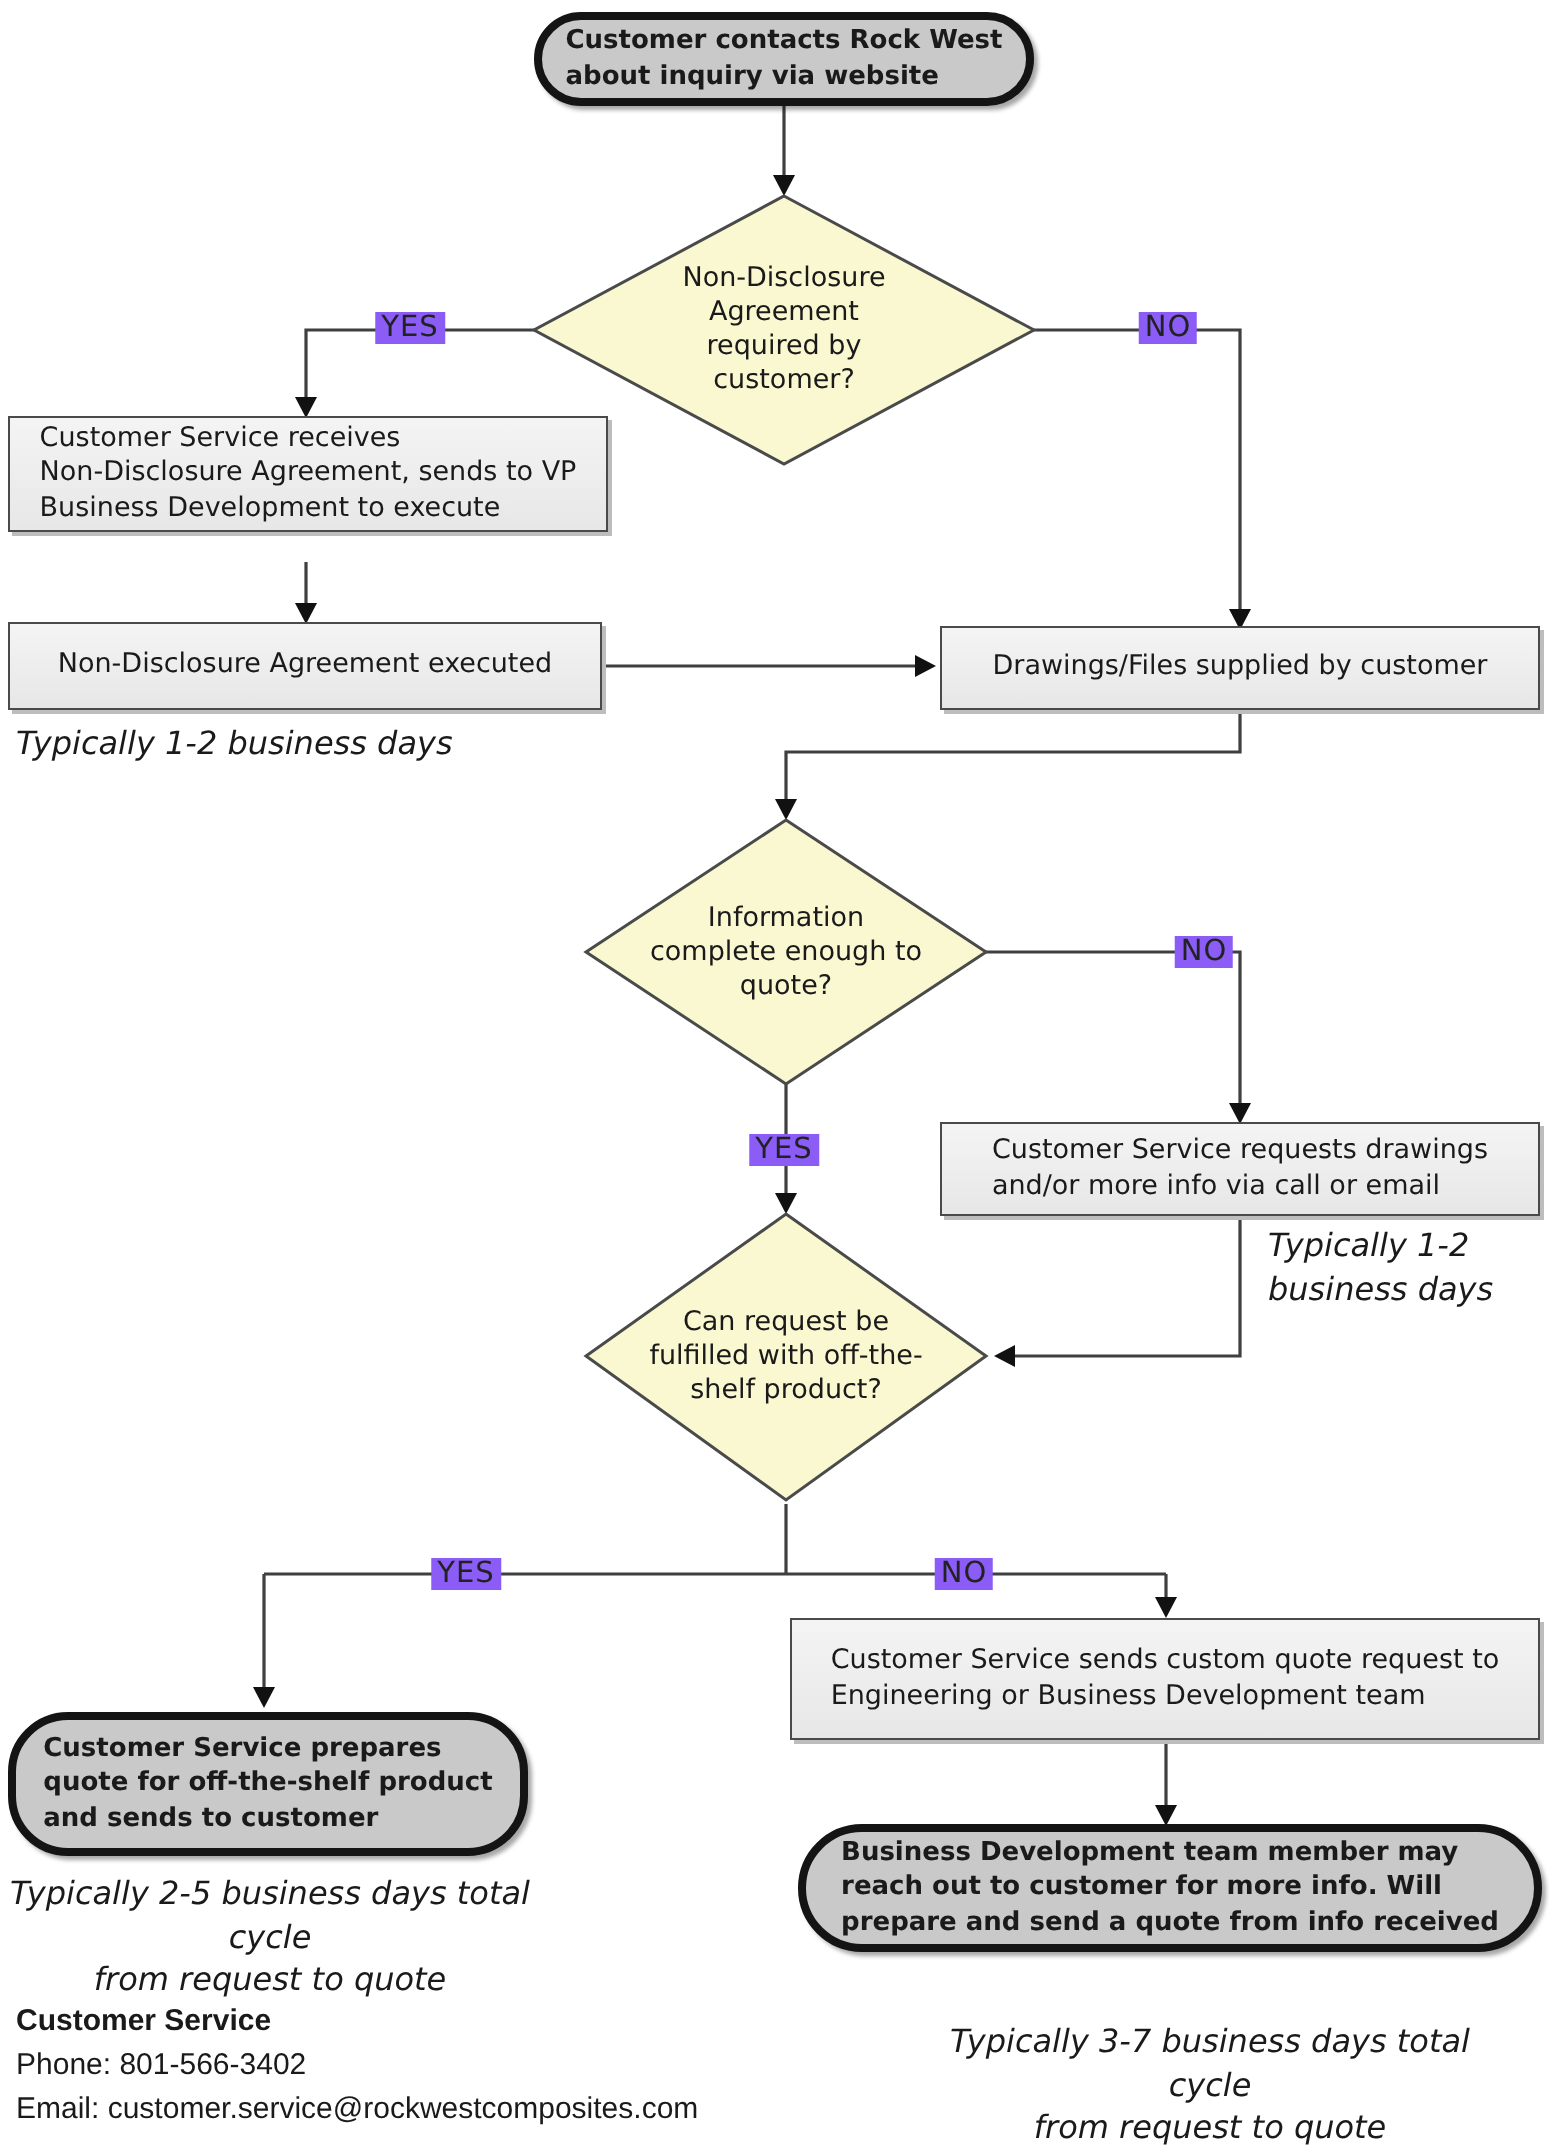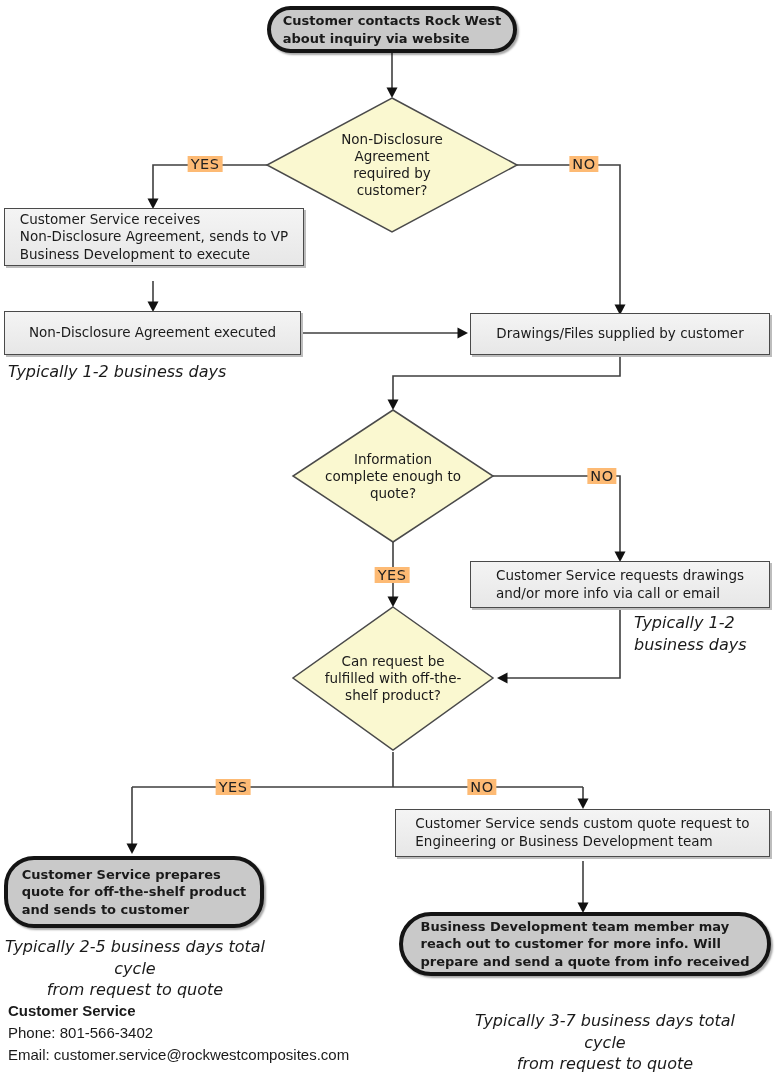--- a/index.html
+++ b/index.html
@@ -27,21 +27,21 @@
   }
   .pill-small{border-radius:24px;}
   .pill-med{border-radius:30px;}
   .pill-big{border-radius:34px;}
   .decision-text{
     position:absolute;text-align:center;white-space:pre-line;
     font-size:13.5px;line-height:1.26;
   }
   .branch{
     position:absolute;transform:translate(-50%,-50%);
-    background:#fdba74;padding:0 3px;font-size:14.5px;letter-spacing:0.5px;color:#222;
+    background:#8b5cf6;padding:0 3px;font-size:14.5px;letter-spacing:0.5px;color:#222;
   }
   .note{
     position:absolute;font-style:italic;font-size:16px;line-height:1.35;
     white-space:pre-line;color:#1a1a1a;
   }
   .contact{
     position:absolute;left:8px;top:1000px;
     font-family:"Liberation Sans",sans-serif;font-size:15px;line-height:22px;
   }
   .contact-title{font-weight:bold;}
@@ -101,21 +101,21 @@
 Non-Disclosure Agreement, sends to VP
 Business Development to execute</div>
 
   <div class="node process" style="left:4px;top:311px;width:297px;height:44px">Non-Disclosure Agreement executed</div>
 
   <div class="node process" style="left:470px;top:313px;width:300px;height:42px">Drawings/Files supplied by customer</div>
 
   <div class="node process" style="left:470px;top:561px;width:300px;height:47px">Customer Service requests drawings
 and/or more info via call or email</div>
 
-  <div class="node process" style="left:395px;top:809px;width:375px;height:48px">Customer Service sends custom quote request to
+  <div class="node process" style="left:395px;top:809px;width:375px;height:61px">Customer Service sends custom quote request to
 Engineering or Business Development team</div>
 
   <div class="decision-text" style="left:302px;top:131px;width:180px">Non-Disclosure
 Agreement
 required by
 customer?</div>
 
   <div class="decision-text" style="left:303px;top:451px;width:180px">Information
 complete enough to
 quote?</div>

